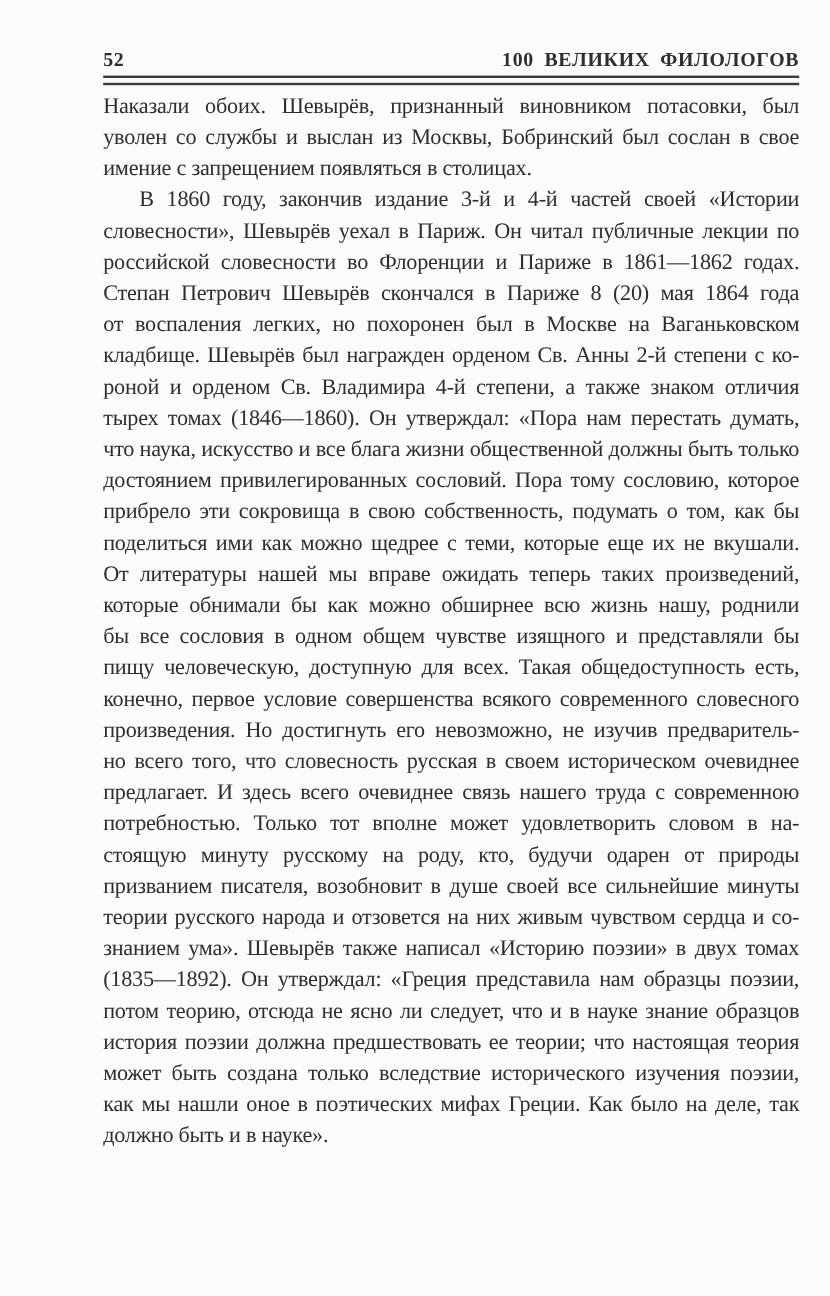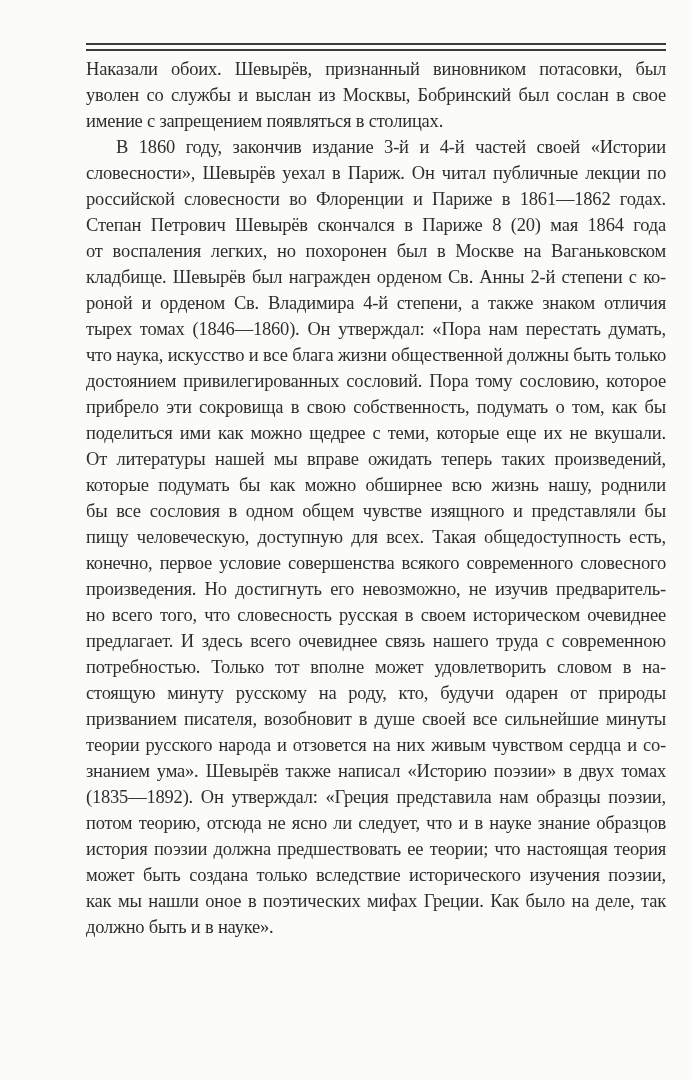--- a/index.html
+++ b/index.html
@@ -60,39 +60,43 @@
   }
   .text-line.indent {
     text-indent: 30px;
   }
 </style>
 </head>
 <body>
 
 <div class="page">
   <div class="content">
+    <div class="page-header">
+      <span class="page-number">52</span>
+      <span class="book-title">100 ВЕЛИКИХ ФИЛОЛОГОВ</span>
+    </div>
     <div class="header-rule"></div>
     <div class="page-body">
         <div class="text-line">Наказали обоих. Шевырёв, признанный виновником потасовки, был</div>
         <div class="text-line">уволен со службы и выслан из Москвы, Бобринский был сослан в свое</div>
         <div class="text-line last">имение с запрещением появляться в столицах.</div>
         <div class="text-line indent">В 1860 году, закончив издание 3-й и 4-й частей своей «Истории</div>
         <div class="text-line">словесности», Шевырёв уехал в Париж. Он читал публичные лекции по</div>
         <div class="text-line">российской словесности во Флоренции и Париже в 1861—1862 годах.</div>
         <div class="text-line">Степан Петрович Шевырёв скончался в Париже 8 (20) мая 1864 года</div>
         <div class="text-line">от воспаления легких, но похоронен был в Москве на Ваганьковском</div>
         <div class="text-line">кладбище. Шевырёв был награжден орденом Св. Анны 2-й степени с ко-</div>
         <div class="text-line">роной и орденом Св. Владимира 4-й степени, а также знаком отличия</div>
         <div class="text-line">тырех томах (1846—1860). Он утверждал: «Пора нам перестать думать,</div>
         <div class="text-line">что наука, искусство и все блага жизни общественной должны быть только</div>
         <div class="text-line">достоянием привилегированных сословий. Пора тому сословию, которое</div>
         <div class="text-line">прибрело эти сокровища в свою собственность, подумать о том, как бы</div>
         <div class="text-line">поделиться ими как можно щедрее с теми, которые еще их не вкушали.</div>
         <div class="text-line">От литературы нашей мы вправе ожидать теперь таких произведений,</div>
-        <div class="text-line">которые подумать бы как можно обширнее всю жизнь нашу, роднили</div>
+        <div class="text-line">которые обнимали бы как можно обширнее всю жизнь нашу, роднили</div>
         <div class="text-line">бы все сословия в одном общем чувстве изящного и представляли бы</div>
         <div class="text-line">пищу человеческую, доступную для всех. Такая общедоступность есть,</div>
         <div class="text-line">конечно, первое условие совершенства всякого современного словесного</div>
         <div class="text-line">произведения. Но достигнуть его невозможно, не изучив предваритель-</div>
         <div class="text-line">но всего того, что словесность русская в своем историческом очевиднее</div>
         <div class="text-line">предлагает. И здесь всего очевиднее связь нашего труда с современною</div>
         <div class="text-line">потребностью. Только тот вполне может удовлетворить словом в на-</div>
         <div class="text-line">стоящую минуту русскому на роду, кто, будучи одарен от природы</div>
         <div class="text-line">призванием писателя, возобновит в душе своей все сильнейшие минуты</div>
         <div class="text-line">теории русского народа и отзовется на них живым чувством сердца и со-</div>

